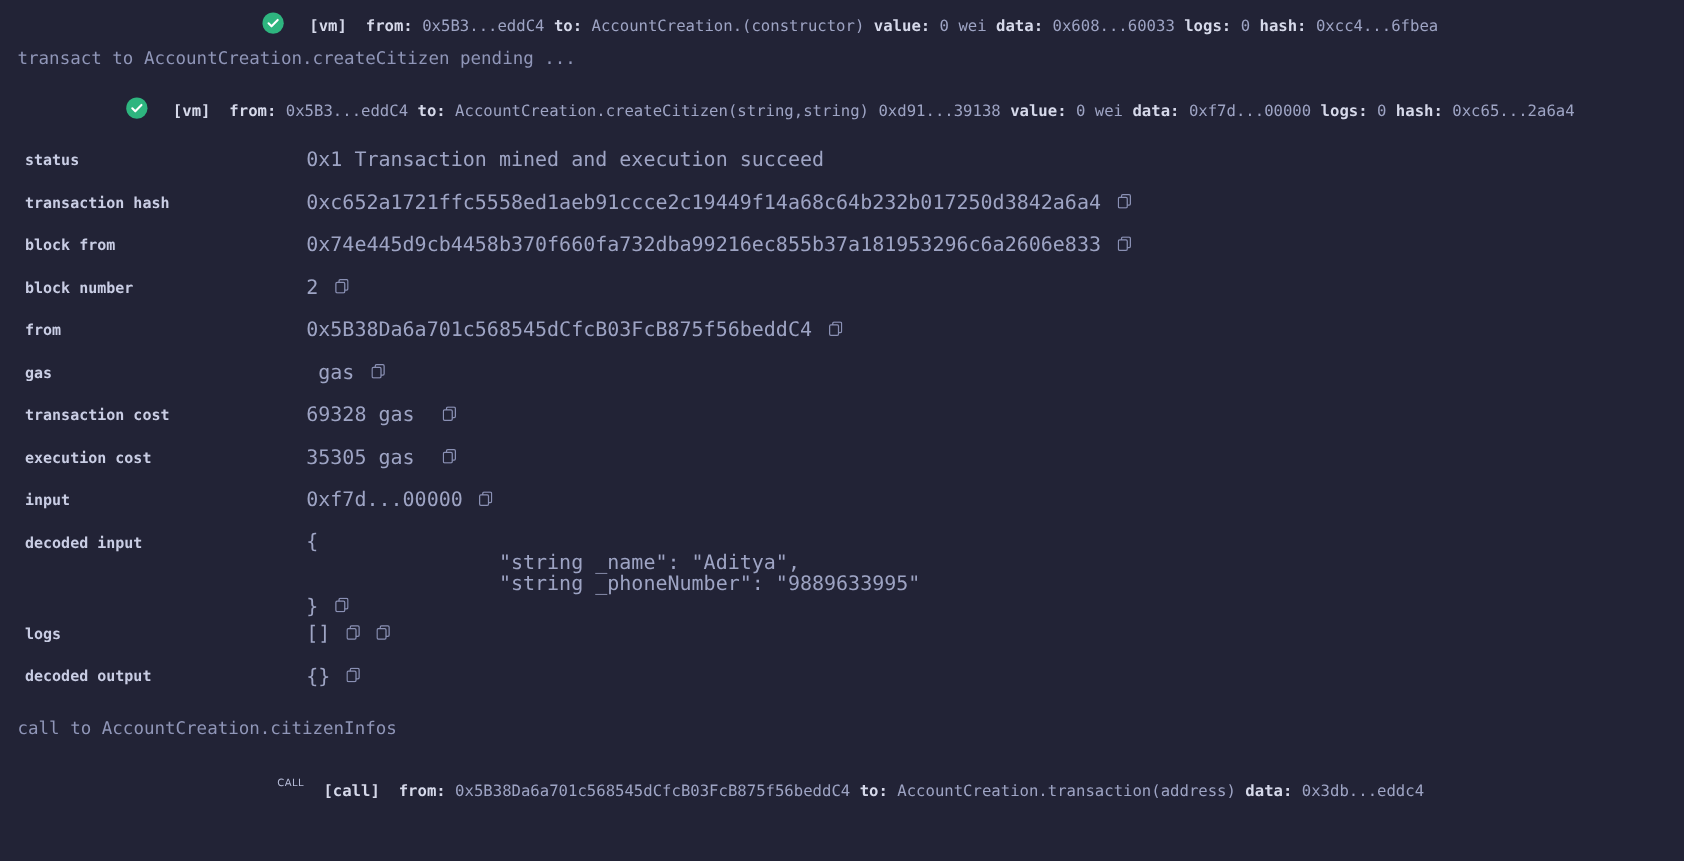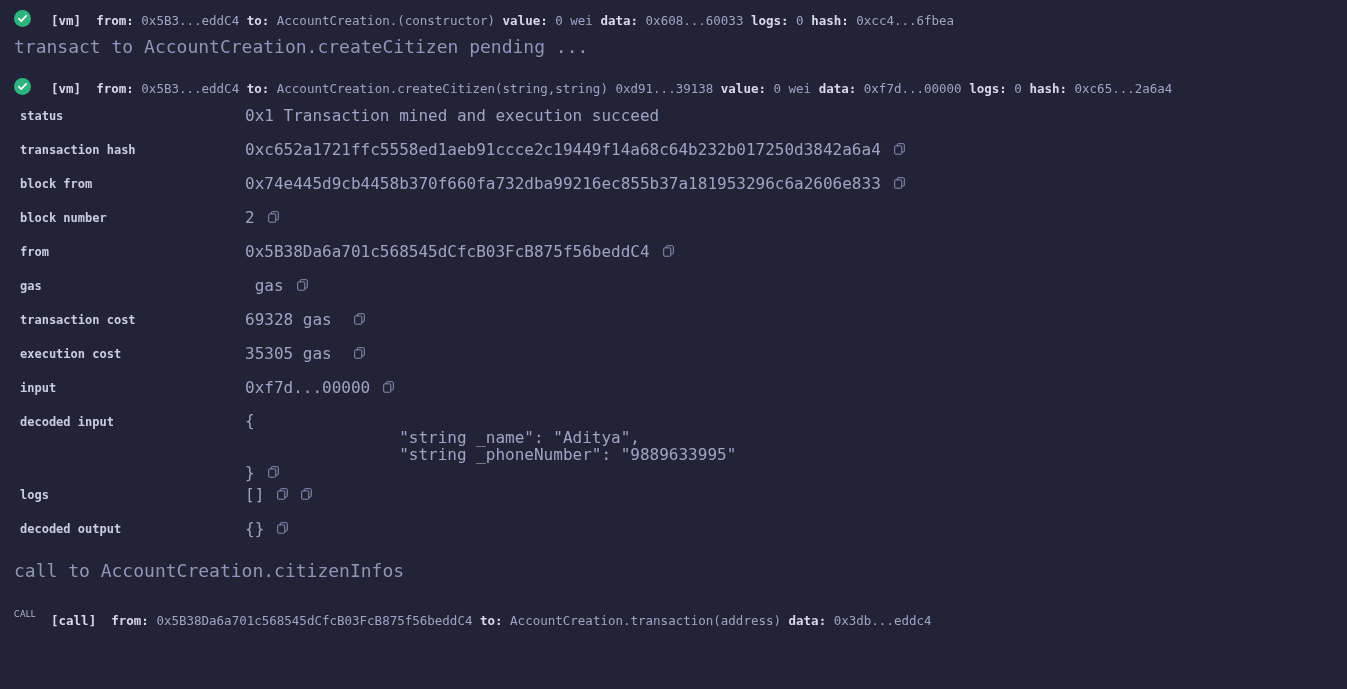--- a/index.html
+++ b/index.html
@@ -25,20 +25,21 @@
     padding: 0;
     position: relative;
   }
 
   
   .log-entry {
     display: flex;
     align-items: flex-start;
     padding: 0 0 0 14px;
     min-height: 22px;
+    justify-content: center;
   }
   .status-icon {
     width: 17px; height: 17px;
     border-radius: 50%;
     background: #2eb57f;
     display: inline-flex;
     align-items: center;
     justify-content: center;
     flex: 0 0 auto;
     margin-right: 20px;
@@ -64,29 +65,29 @@
     color: #9ea4c4;
   }
   .log-line .k { color: #d6d9ea; font-weight: bold; }
   .log-line .v { color: #9ea4c4; font-weight: normal; }
 
   
   .plain-line {
     padding-left: 14px;
     line-height: 22px;
     color: #9096b8;
-    font-size: 18px;
+    font-size: 14px;
     white-space: pre;
   }
 
   
   .detail-table {
     width: 100%;
     border-collapse: collapse;
-    margin-top: 5px;
+    margin-top: 17px;
   }
   .detail-table tr { vertical-align: top; }
   .detail-table td {
     padding: 0;
     line-height: 22px;
   }
   td.dt-label {
     width: 245px;
     padding-left: 20px;
     color: #c9cde4;

